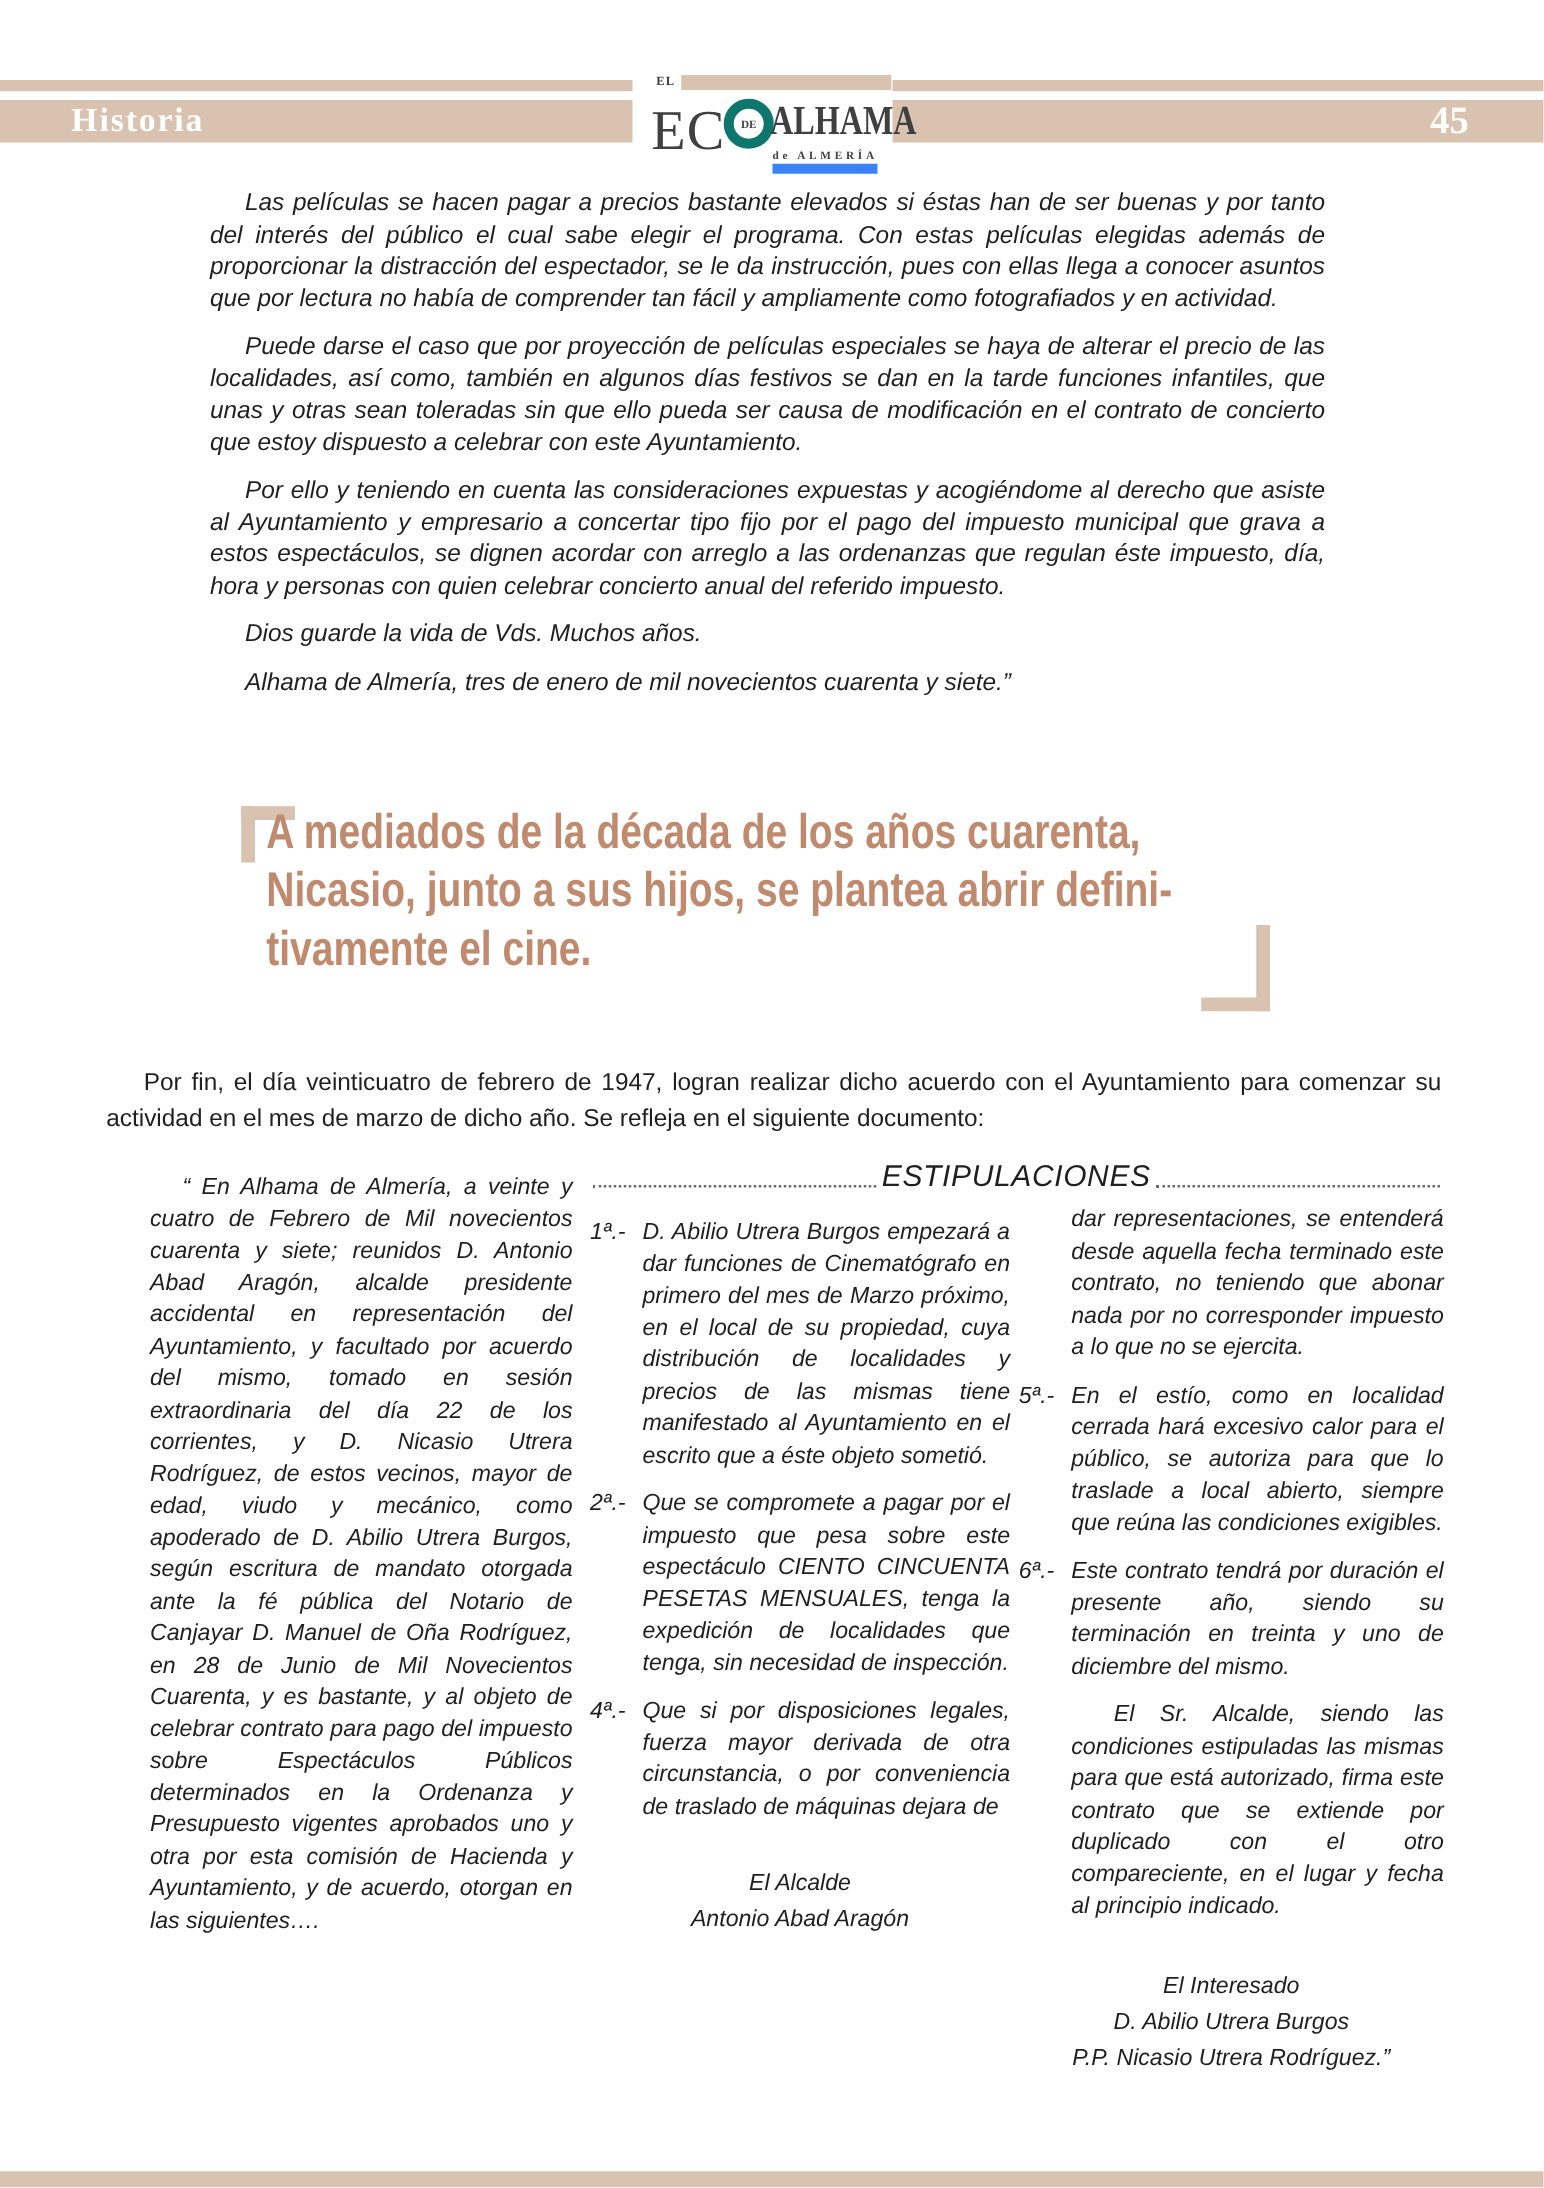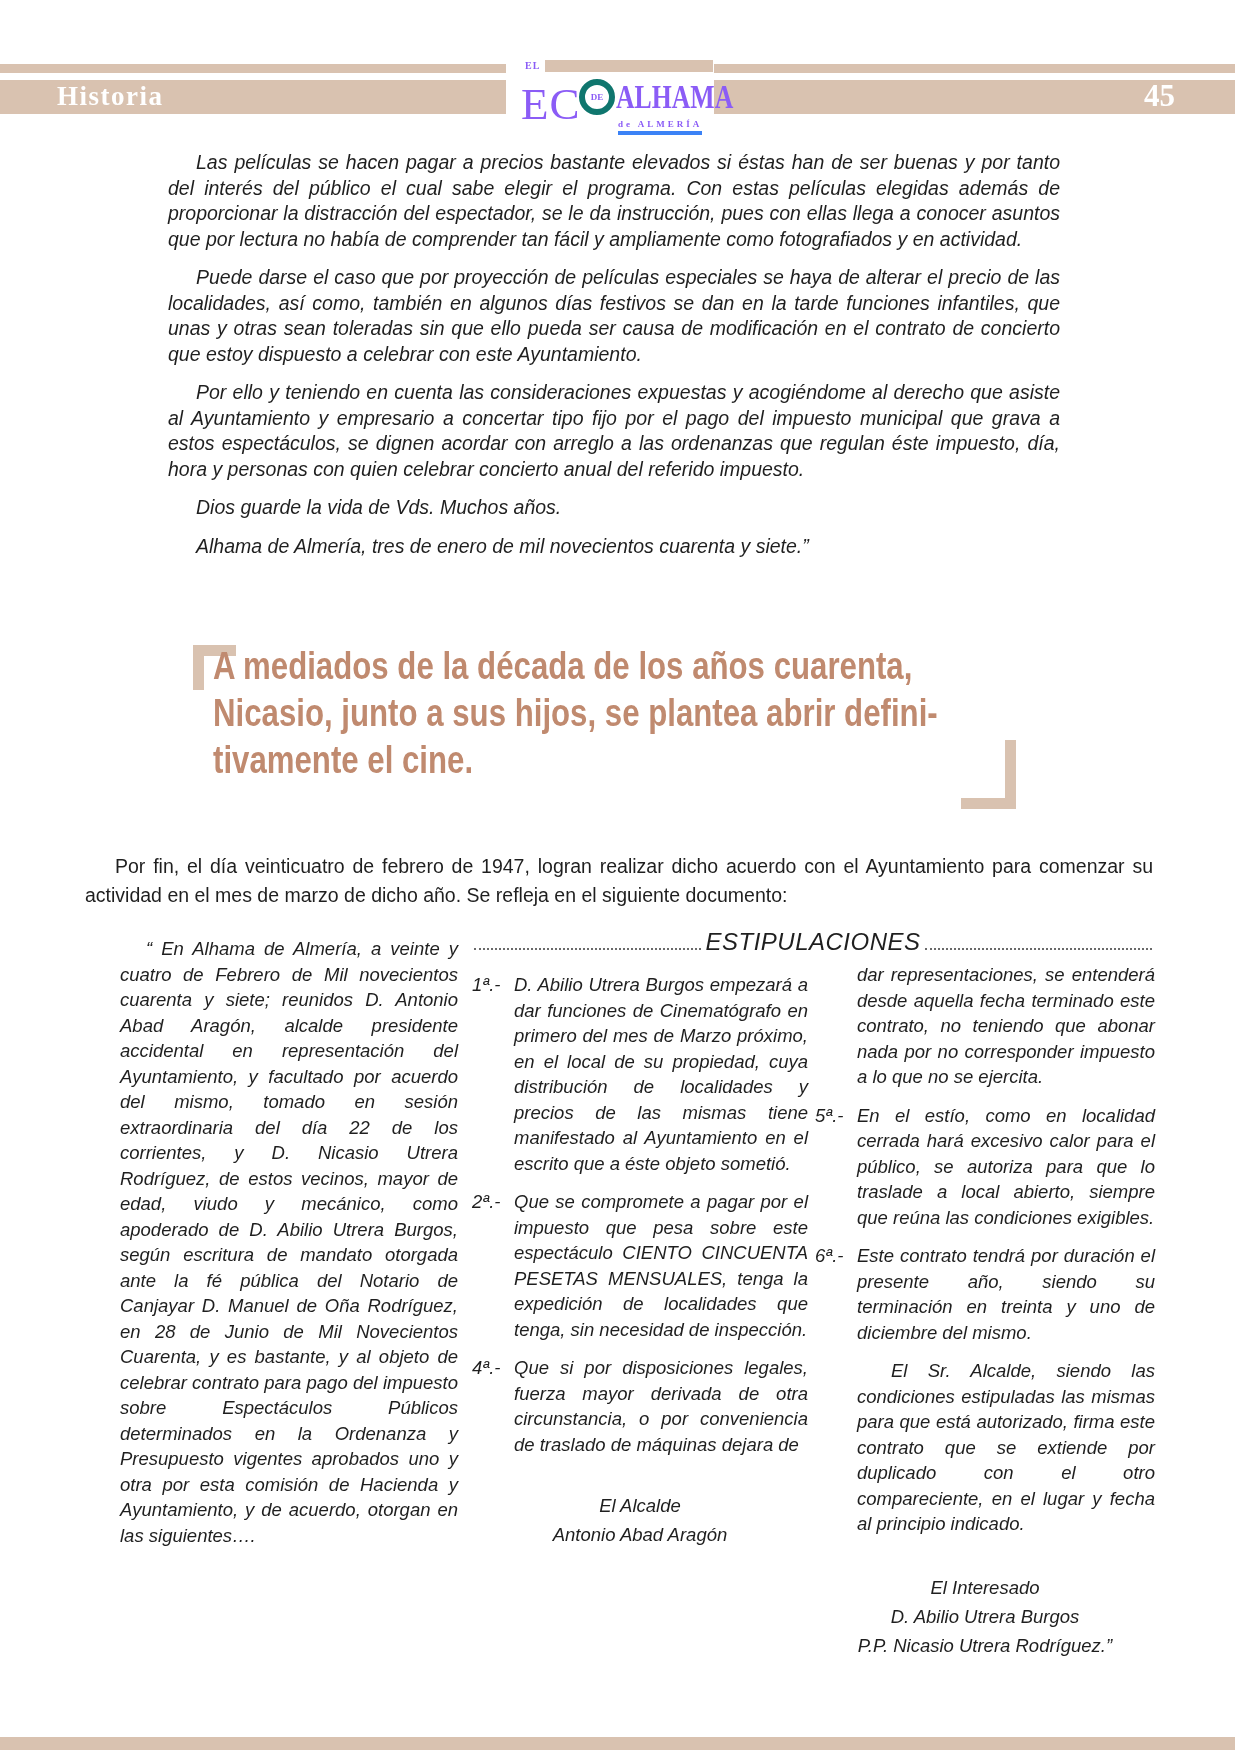--- a/index.html
+++ b/index.html
@@ -23,35 +23,35 @@
     position:absolute;left:57px;top:80px;height:34px;line-height:33px;
     font-family:"Liberation Serif", serif;font-weight:bold;
     font-size:27px;letter-spacing:1.5px;color:#ffffff;
   }
   .page-number{
     position:absolute;right:60px;top:78px;height:36px;line-height:36px;
     font-family:"Liberation Serif", serif;font-weight:bold;
     font-size:31px;color:#ffffff;
   }
   
-  .masthead{position:absolute;left:505px;top:48px;width:215px;height:92px;color:#8b5cf6;}
+  .masthead{position:absolute;left:505px;top:48px;width:215px;height:92px;color:#404040;}
   .m-el{position:absolute;left:20px;top:12px;font-family:"Liberation Serif", serif;
         font-size:10px;font-weight:bold;letter-spacing:1px;}
   .m-ec{position:absolute;left:16px;top:34px;font-family:"Liberation Serif", serif;
         font-size:45px;line-height:1;letter-spacing:1px;}
   .m-circle{position:absolute;left:74px;top:31px;width:24px;height:24px;
-        border:6px solid #0f766e;border-radius:50%;
+        border:8px solid #0f766e;border-radius:50%;
         display:flex;align-items:center;justify-content:center;}
   .m-circle span{font-family:"Liberation Serif", serif;font-size:9px;font-weight:bold;}
   .m-name{position:absolute;left:111px;top:33px;font-family:"Liberation Serif", serif;
         font-size:33px;line-height:1;font-weight:bold;
         transform:scaleX(0.78);transform-origin:left top;white-space:nowrap;}
   .m-sub{position:absolute;left:113px;top:71px;font-family:"Liberation Serif", serif;
         font-size:9px;font-weight:bold;letter-spacing:3px;
-        border-bottom:4px solid #3b82f6;padding-bottom:2px;white-space:nowrap;}
+        border-bottom:8px solid #3b82f6;padding-bottom:2px;white-space:nowrap;}
   
   .intro{position:absolute;left:168px;top:150px;width:892px;
         font-style:italic;font-size:19.5px;line-height:25.5px;text-align:justify;}
   .intro p{margin:0 0 13px 0;text-indent:28px;}
   
   .pullquote{position:absolute;left:213px;top:642px;color:#c08a6f;
         font-weight:bold;font-size:39px;}
   .pullquote .ql{transform:scaleX(0.8);transform-origin:left;
         white-space:nowrap;line-height:47px;letter-spacing:0;}
   .bracket-open{position:absolute;left:193px;top:645px;width:32px;height:34px;

